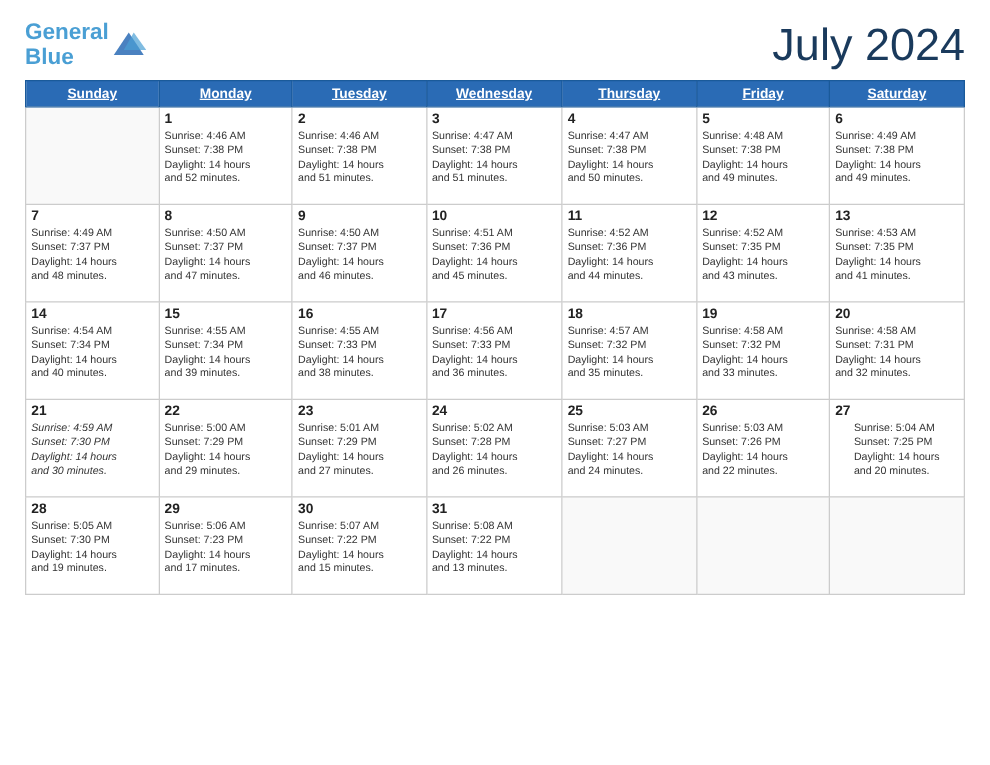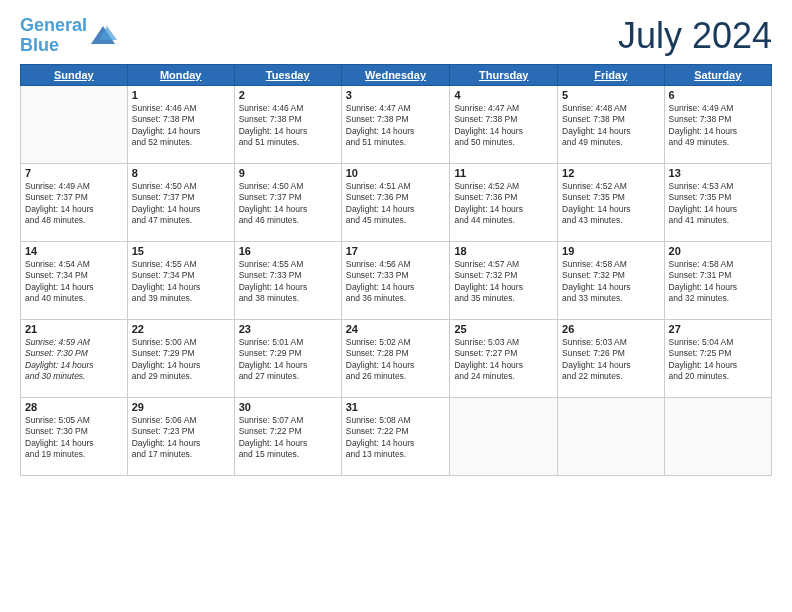--- a/index.html
+++ b/index.html
@@ -310,21 +310,21 @@
           </td>
           <td>
             <div class="day-num">26</div>
             <div class="day-info" style="white-space: pre-line;">Sunrise: 5:03 AM
 Sunset: 7:26 PM
 Daylight: 14 hours
 and 22 minutes.</div>
           </td>
           <td>
             <div class="day-num">27</div>
-            <div class="day-info" style="white-space: pre-line;">Sunrise: 5:04 AM
+            <div class="day-info" style="white-space: pre-line; margin-left: 15px;">Sunrise: 5:04 AM
 Sunset: 7:25 PM
 Daylight: 14 hours
 and 20 minutes.</div>
           </td>
         </tr>
         <tr>
           <td>
             <div class="day-num">28</div>
             <div class="day-info" style="white-space: pre-line;">Sunrise: 5:05 AM
 Sunset: 7:30 PM

